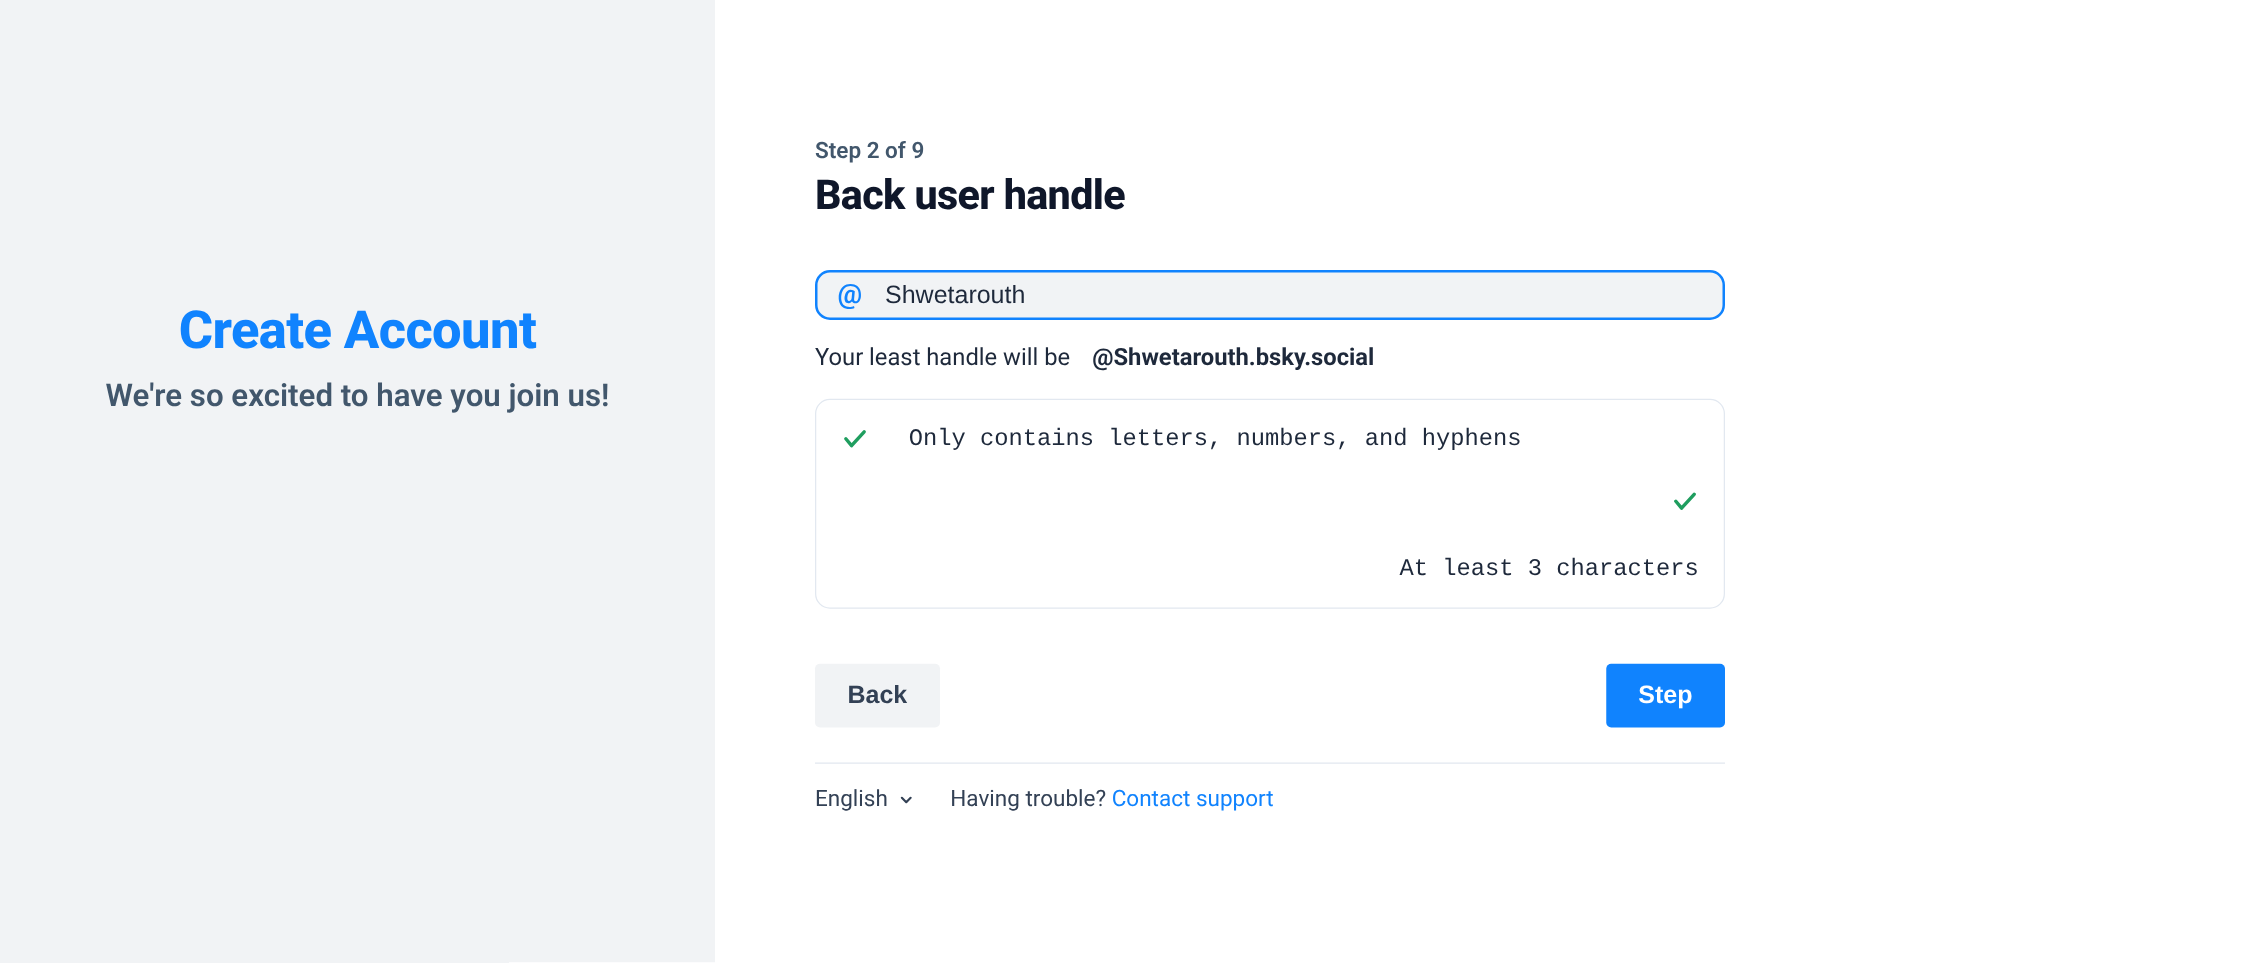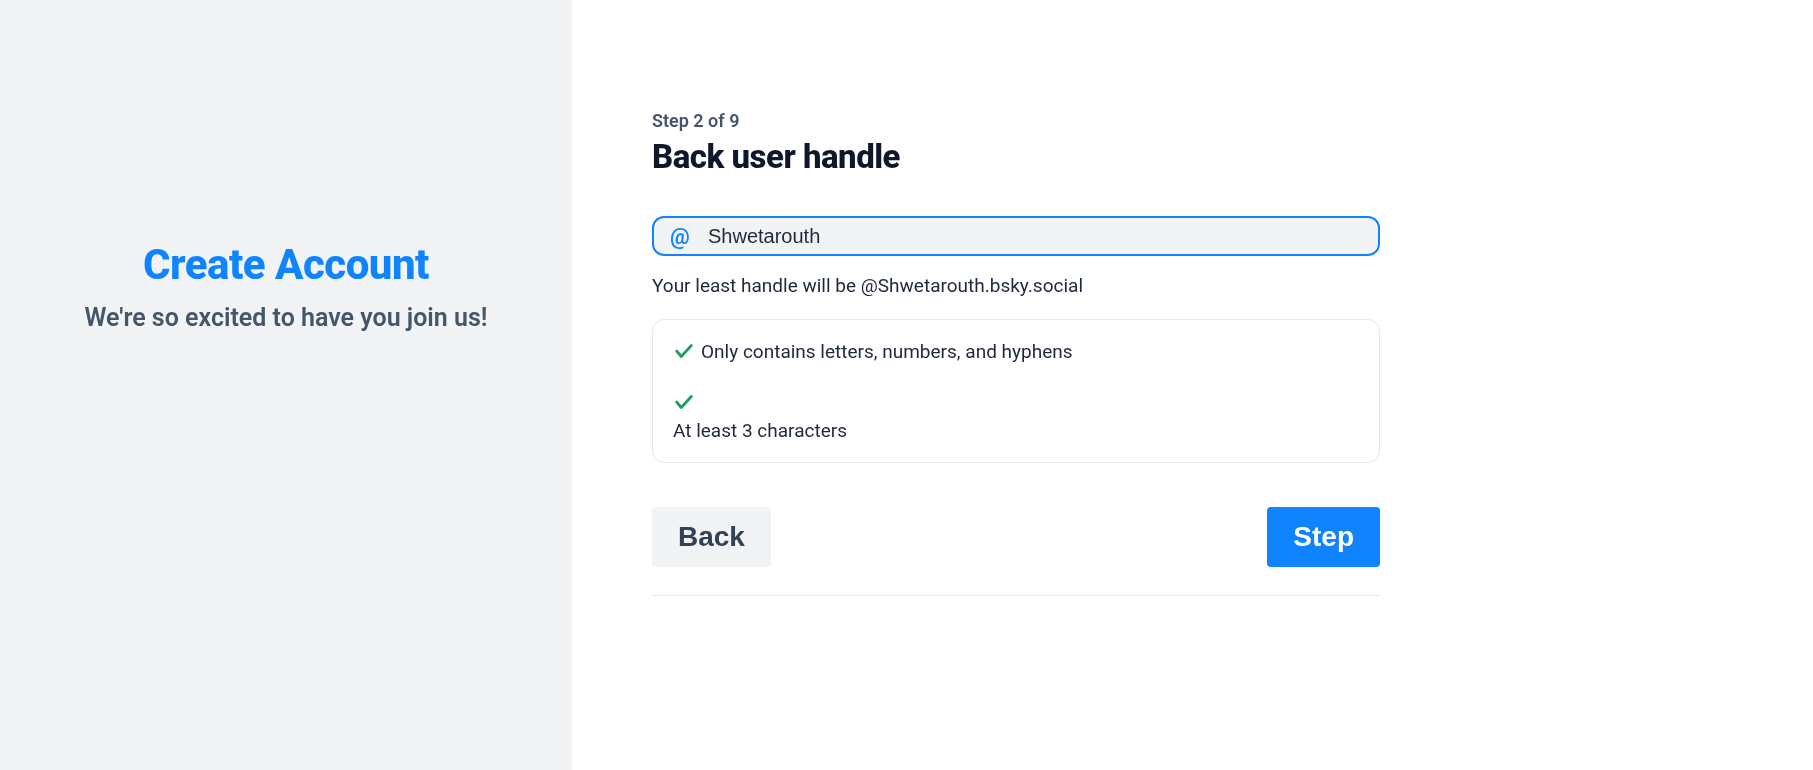--- a/index.html
+++ b/index.html
@@ -75,48 +75,50 @@
   font-size: 22px;
   font-weight: 600;
   pointer-events: none;
 }
 .full-handle-row {
   margin-top: 18px;
   font-size: 19px;
   color: #1e293b;
 }
 .full-handle-row .bold {
-  font-weight: 400;
+  font-weight: 700;
+  margin-left: 13px;
 }
 .validation-box {
   margin-top: 22px;
   border: 1px solid #e2e8f0;
   border-radius: 12px;
   padding: 16px 20px;
 }
 .validation-item {
   display: flex;
-  align-items: flex-start;
-  gap: 6px;
+  align-items: flex-end;
+  gap: 32px;
   font-size: 19px;
   color: #1e293b;
   padding: 4px 0;
+  font-family: Liberation Mono, monospace;
 }
 .validation-item + .validation-item { margin-top: 20px; flex-direction: column; }
 .check-svg { width: 22px; height: 22px; flex-shrink: 0; }
 .button-row {
   margin-top: 44px;
   display: flex;
   justify-content: space-between;
   align-items: center;
 }
 .btn {
   border: none;
   border-radius: 4px;
-  font-size: 28px;
+  font-size: 20px;
   font-weight: 700;
   padding: 14px 26px;
   cursor: pointer;
 }
 .btn-back {
   background: #f1f3f5;
   color: #334155;
 }
 .btn-next {
   background: #1083fe;
@@ -186,15 +188,26 @@
       </div>
     </div>
 
     <div class="button-row">
       <button class="btn btn-back">Back</button>
       <button class="btn btn-next">Step</button>
     </div>
 
     <hr class="divider">
 
+    <div class="footer-row">
+      <div class="lang-select">
+        <span>English</span>
+        <svg class="chevron-svg" viewBox="0 0 24 24" fill="none" stroke="#334155" stroke-width="3" stroke-linecap="round" stroke-linejoin="round">
+            <polyline points="6 9 12 15 18 9"></polyline>
+          </svg>
+      </div>
+      <div>
+        <span>Having trouble? </span><a class="support-link">Contact support</a>
+      </div>
+    </div>
 
   </div>
 </div>
 
 </body></html>

